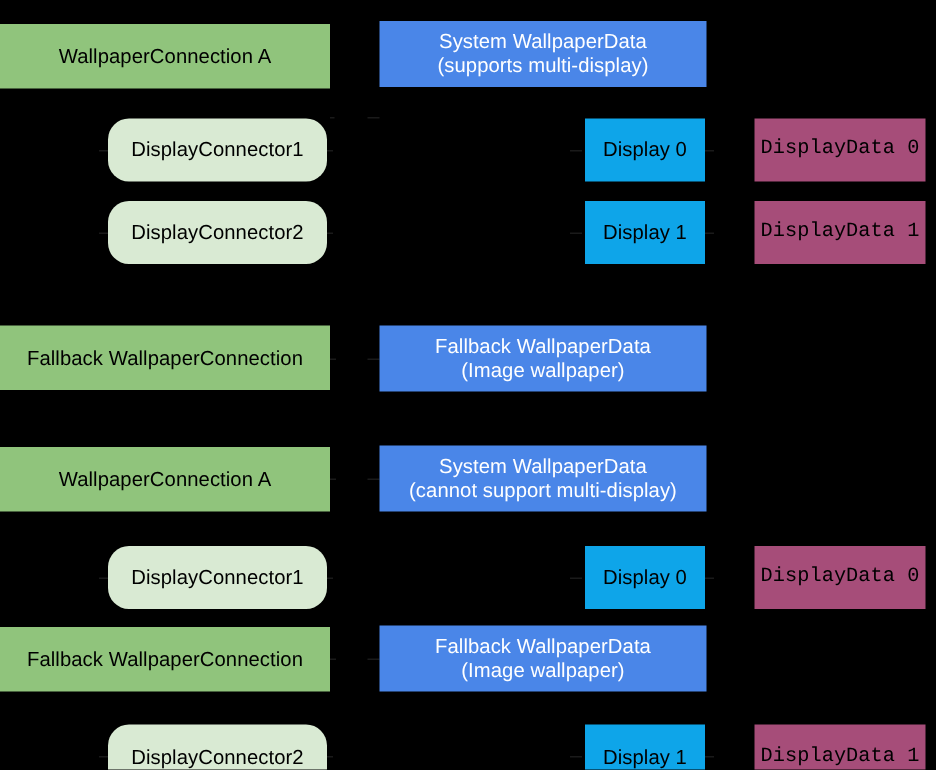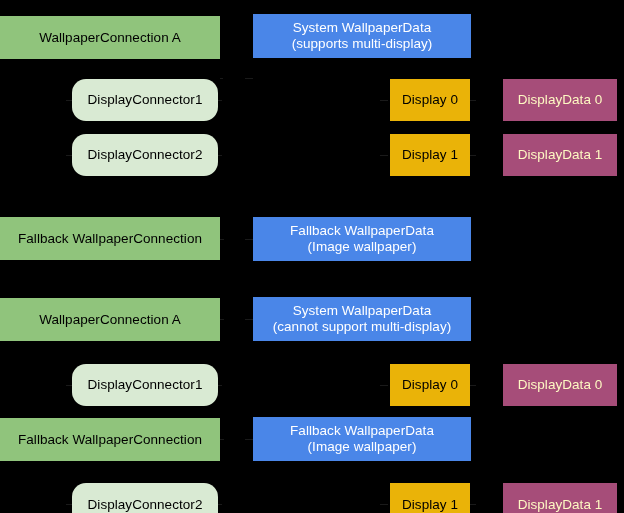--- a/index.html
+++ b/index.html
@@ -43,26 +43,27 @@
   .n-connector {
     background: #d9ead3;
     color: #000000;
     border-radius: 14px;
   }
   .n-wallpaperdata {
     background: #4a86e8;
     color: #ffffff;
   }
   .n-display {
-    background: #eab308;
+    background: #0ea5e9;
     color: #000000;
   }
   .n-displaydata {
     background: #a64d79;
-    color: #fef9c3;
+    color: #000000;
+    font-family: Liberation Mono, monospace;
   }
   .edge {
     position: absolute;
     background: #1a1a1a;
   }
 </style>
 </head>
 <body>
 
 <div id="diagram">

